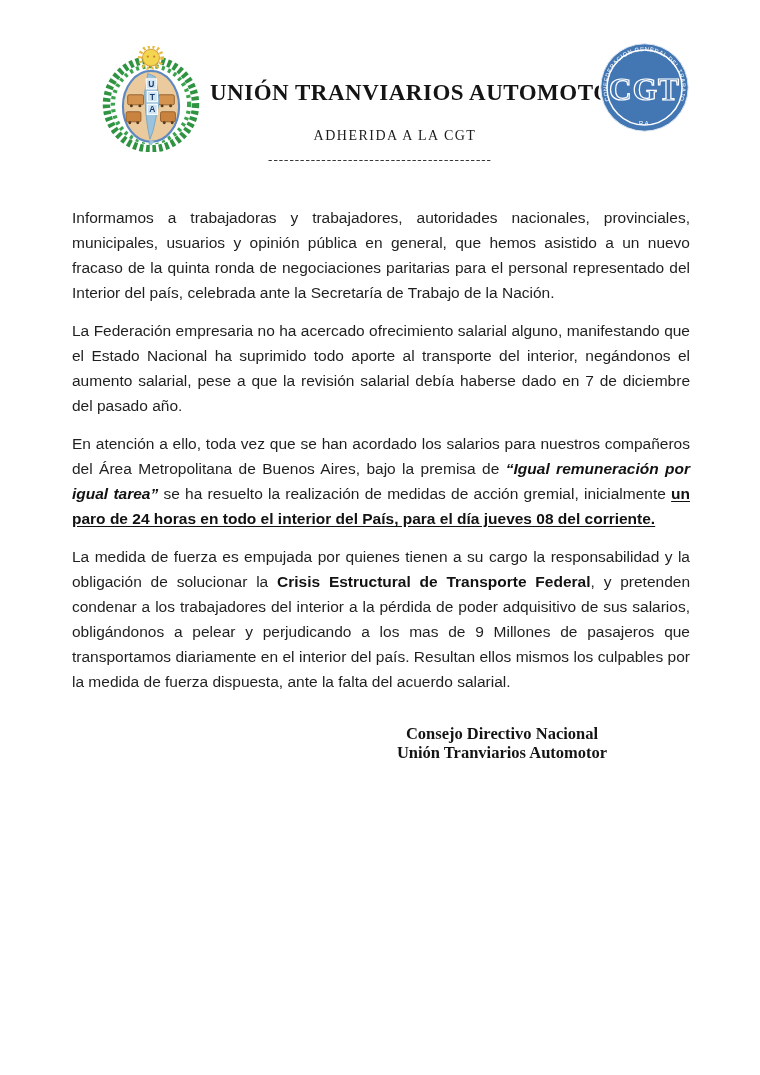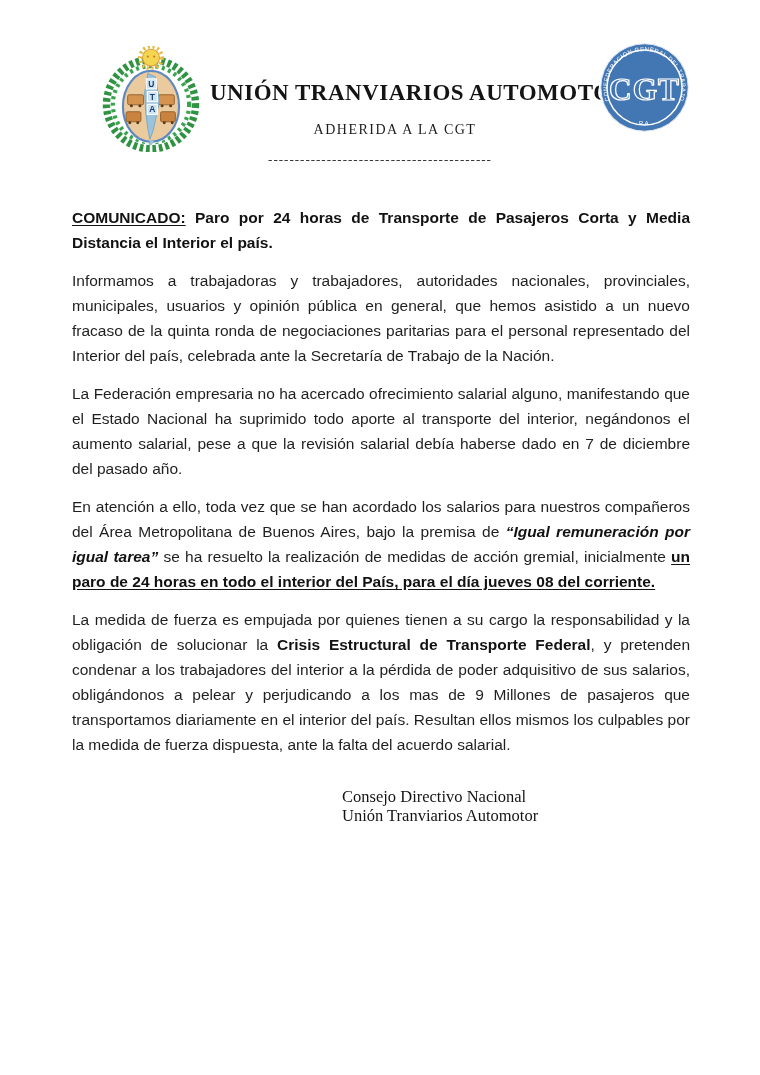--- a/index.html
+++ b/index.html
@@ -5,33 +5,33 @@
   html,body{margin:0;padding:0;background:#ffffff;}
   body{width:760px;height:1075px;font-family:"Liberation Sans",sans-serif;color:#222;overflow:hidden;}
   .page{position:relative;width:760px;height:1075px;background:#fff;box-sizing:border-box;padding:0 70px 0 72px;}
 
   
   .header{position:relative;height:198px;margin:0 -70px 0 -72px;}
   .uta-logo{position:absolute;left:98px;top:46px;width:106px;height:106px;}
   .cgt-logo{position:absolute;left:597px;top:40px;width:95px;height:95px;}
   .header-text{position:absolute;left:210px;right:180px;top:0;width:auto;text-align:center;}
   .doc-title{margin-top:80px;font-family:"Liberation Serif",serif;font-weight:bold;font-size:23px;letter-spacing:.5px;color:#141414;white-space:nowrap;}
-  .doc-subtitle{margin-top:16px;font-family:"Liberation Serif",serif;font-size:14px;letter-spacing:1.5px;color:#1c1c1c;}
+  .doc-subtitle{margin-top:22px;font-family:"Liberation Serif",serif;font-size:14px;letter-spacing:1.5px;color:#1c1c1c;}
   .divider{position:absolute;left:0;right:0;top:152px;text-align:center;font-family:"Liberation Serif",serif;font-size:13px;letter-spacing:1px;color:#2b2b2b;}
 
   
   .doc-body{margin-top:7px;}
   .doc-body p{margin:0 0 13px 0;font-size:15.5px;line-height:25px;text-align:justify;color:#1f1f1f;}
   .seg-b{font-weight:bold;color:#121212;}
   .seg-u{text-decoration:underline;text-underline-offset:2px;}
   .seg-i{font-style:italic;}
 
   
-  .signature{width:320px;margin-left:270px;margin-top:30px;
-             font-family:"Liberation Serif",serif;font-weight:normal;font-size:16.5px;line-height:19px;color:#141414;}
+  .signature{width:320px;margin-left:270px;margin-top:30px;text-align:center;
+             font-family:"Liberation Serif",serif;font-weight:bold;font-size:16.5px;line-height:19px;color:#141414;}
 </style>
 </head>
 <body>
 
 <div class="page">
 
   <div class="header">
 
     <svg class="uta-logo" viewBox="0 0 100 100" aria-hidden="true">
 
@@ -92,21 +92,20 @@
         <textPath href="#cgt-arc" startOffset="50%" text-anchor="middle">CONFEDERACION GENERAL DEL TRABAJO</textPath>
       </text>
       <text x="50" y="63" text-anchor="middle" font-family="Liberation Serif, serif" font-weight="bold" font-size="33" fill="#4377b4" stroke="#ffffff" stroke-width="1.3" letter-spacing="1">CGT</text>
       <text x="50" y="89" text-anchor="middle" font-family="Liberation Sans, sans-serif" font-size="6" fill="#ffffff">R.A.</text>
     </svg>
 
     <div class="divider">------------------------------------------</div>
   </div>
 
   <div class="doc-body">
-      <p><span class="seg-b seg-u">COMUNICADO:</span><span class="seg-b"> Paro por 24 horas de Transporte de Pasajeros Corta y Media Distancia el Interior el país.</span></p>
       <p><span>Informamos a trabajadoras y trabajadores, autoridades nacionales, provinciales, municipales, usuarios y opinión pública en general, que hemos asistido a un nuevo fracaso de la quinta ronda de negociaciones paritarias para el personal representado del Interior del país, celebrada ante la Secretaría de Trabajo de la Nación.</span></p>
       <p><span>La Federación empresaria no ha acercado ofrecimiento salarial alguno, manifestando que el Estado Nacional ha suprimido todo aporte al transporte del interior, negándonos el aumento salarial, pese a que la revisión salarial debía haberse dado en 7 de diciembre del pasado año.</span></p>
       <p><span>En atención a ello, toda vez que se han acordado los salarios para nuestros compañeros del Área Metropolitana de Buenos Aires, bajo la premisa de </span><span class="seg-b seg-i">“Igual remuneración por igual tarea”</span><span> se ha resuelto la realización de medidas de acción gremial, inicialmente </span><span class="seg-b seg-u">un paro de 24 horas en todo el interior del País, para el día jueves 08 del corriente.</span></p>
       <p><span>La medida de fuerza es empujada por quienes tienen a su cargo la responsabilidad y la obligación de solucionar la </span><span class="seg-b">Crisis Estructural de Transporte Federal</span><span>, y pretenden condenar a los trabajadores del interior a la pérdida de poder adquisitivo de sus salarios, obligándonos a pelear y perjudicando a los mas de 9 Millones de pasajeros que transportamos diariamente en el interior del país. Resultan ellos mismos los culpables por la medida de fuerza dispuesta, ante la falta del acuerdo salarial.</span></p>
     </div>
 
   <div class="signature">
       <div>Consejo Directivo Nacional</div>
       <div>Unión Tranviarios Automotor</div>
     </div>

